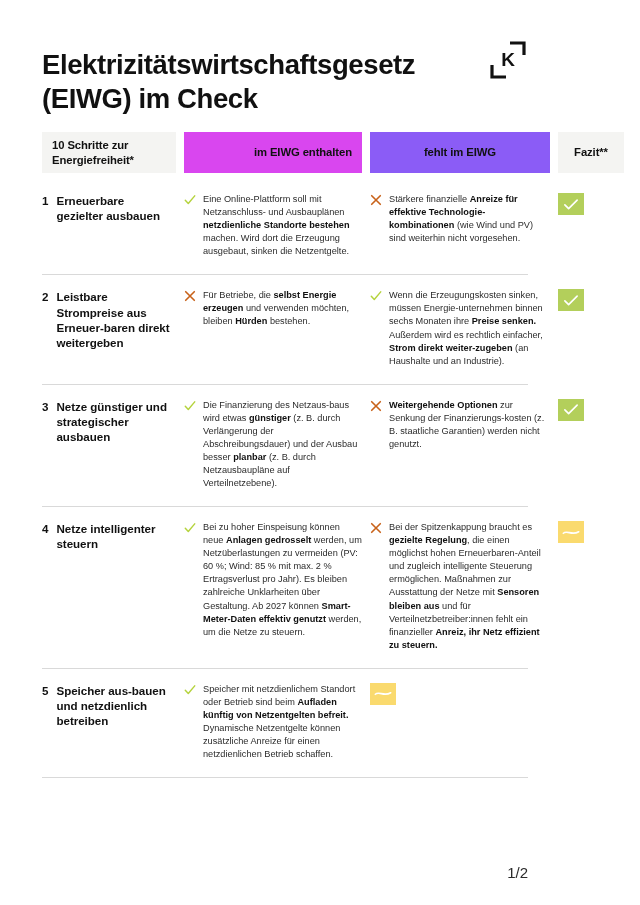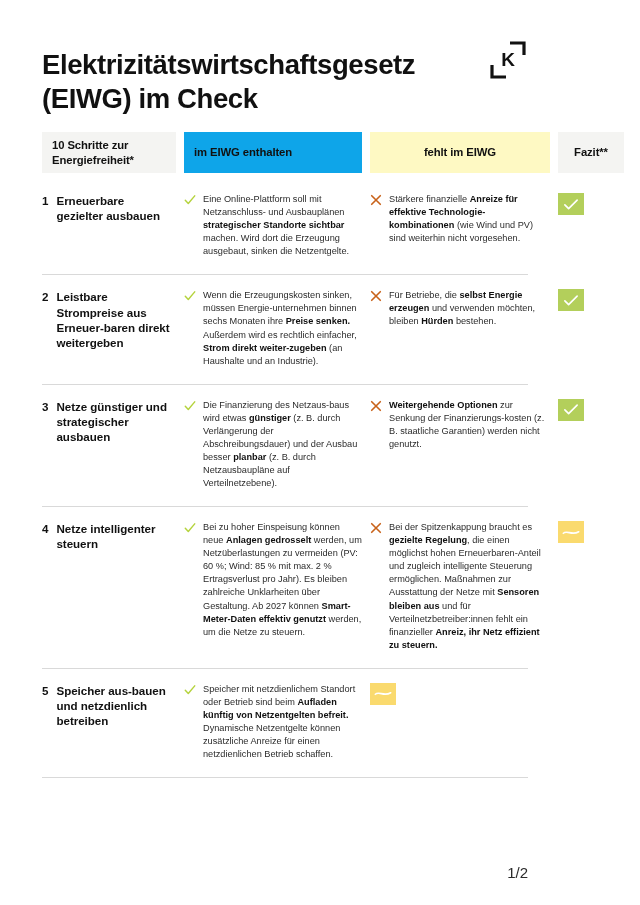--- a/index.html
+++ b/index.html
@@ -56,22 +56,22 @@
     align-items: center;
     min-height: 38px;
     padding: 6px 10px;
     font-size: 11.3px;
     font-weight: 700;
     line-height: 1.28;
     letter-spacing: -0.1px;
     color: #111;
   }
   .hcell.c1 { background: #f4f4f2; }
-  .hcell.c2 { background: #0ea5e9; justify-content: flex-start; }
-  .hcell.c3 { background: #fef9c3; justify-content: center; }
+  .hcell.c2 { background: #d946ef; justify-content: flex-end; }
+  .hcell.c3 { background: #8b5cf6; justify-content: center; }
   .hcell.c4 { background: #f4f4f2; justify-content: center; }
 
   
   .rows { margin-top: 14px; }
   .row {
     border-bottom: 1px solid #d9d9d9;
     padding: 14px 0 16px 0;
   }
   .row:first-child { padding-top: 6px; }
 
@@ -178,21 +178,21 @@
   <div class="rows" id="rows-container">
       <div class="grid row">
         <div class="cell step">
           <div class="step-num">1</div>
           <div class="step-label">Erneuerbare gezielter ausbauen</div>
         </div>
         <div class="cell txt">
           <span class="icon-check"><svg viewBox="0 0 14 14" width="12" height="12" aria-hidden="true">
               <path d="M1.5 7.2 L5 11 L12.5 2.2" fill="none" stroke="#b5d33d" stroke-width="1.7" stroke-linecap="round" stroke-linejoin="round"></path>
             </svg></span>
-          <p>Eine Online-Plattform soll mit Netzanschluss- und Ausbauplänen <b>strategischer Standorte sichtbar</b> machen. Wird dort die Erzeugung ausgebaut, sinken die Netzentgelte.</p>
+          <p>Eine Online-Plattform soll mit Netzanschluss- und Ausbauplänen <b>netzdienliche Standorte bestehen</b> machen. Wird dort die Erzeugung ausgebaut, sinken die Netzentgelte.</p>
         </div>
         <div class="cell txt">
           <span class="icon-x"><svg viewBox="0 0 14 14" width="12" height="12" aria-hidden="true">
               <path d="M2 2 L12 12 M12 2 L2 12" fill="none" stroke="#c8621a" stroke-width="1.9" stroke-linecap="round"></path>
             </svg></span>
           <p>Stärkere finanzielle <b>Anreize für effektive Technologie-kombinationen</b> (wie Wind und PV) sind weiterhin nicht vorgesehen.</p>
         </div>
         <div class="cell fazit">
           <span class="badge green">
             <svg viewBox="0 0 26 22" width="18" height="15" aria-hidden="true">
@@ -200,30 +200,30 @@
             </svg>
           </span>
         </div>
       </div>
       <div class="grid row">
         <div class="cell step">
           <div class="step-num">2</div>
           <div class="step-label">Leistbare Strompreise aus Erneuer-baren direkt weitergeben</div>
         </div>
         <div class="cell txt">
-          <span class="icon-check"><svg viewBox="0 0 14 14" width="12" height="12" aria-hidden="true">
-              <path d="M1.5 7.2 L5 11 L12.5 2.2" fill="none" stroke="#b5d33d" stroke-width="1.7" stroke-linecap="round" stroke-linejoin="round"></path>
-            </svg></span>
-          <p>Wenn die Erzeugungskosten sinken, müssen Energie-unternehmen binnen sechs Monaten ihre <b>Preise senken.</b> Außerdem wird es rechtlich einfacher, <b>Strom direkt weiter-zugeben</b> (an Haushalte und an Industrie).</p>
-        </div>
-        <div class="cell txt">
           <span class="icon-x"><svg viewBox="0 0 14 14" width="12" height="12" aria-hidden="true">
               <path d="M2 2 L12 12 M12 2 L2 12" fill="none" stroke="#c8621a" stroke-width="1.9" stroke-linecap="round"></path>
             </svg></span>
           <p>Für Betriebe, die <b>selbst Energie erzeugen</b> und verwenden möchten, bleiben <b>Hürden</b> bestehen.</p>
+        </div>
+        <div class="cell txt">
+          <span class="icon-check"><svg viewBox="0 0 14 14" width="12" height="12" aria-hidden="true">
+              <path d="M1.5 7.2 L5 11 L12.5 2.2" fill="none" stroke="#b5d33d" stroke-width="1.7" stroke-linecap="round" stroke-linejoin="round"></path>
+            </svg></span>
+          <p>Wenn die Erzeugungskosten sinken, müssen Energie-unternehmen binnen sechs Monaten ihre <b>Preise senken.</b> Außerdem wird es rechtlich einfacher, <b>Strom direkt weiter-zugeben</b> (an Haushalte und an Industrie).</p>
         </div>
         <div class="cell fazit">
           <span class="badge green">
             <svg viewBox="0 0 26 22" width="18" height="15" aria-hidden="true">
               <path d="M4 11.5 L9.5 17 L22 4.5" fill="none" stroke="#ffffff" stroke-width="2.4" stroke-linecap="round" stroke-linejoin="round"></path>
             </svg>
           </span>
         </div>
       </div>
       <div class="grid row">

